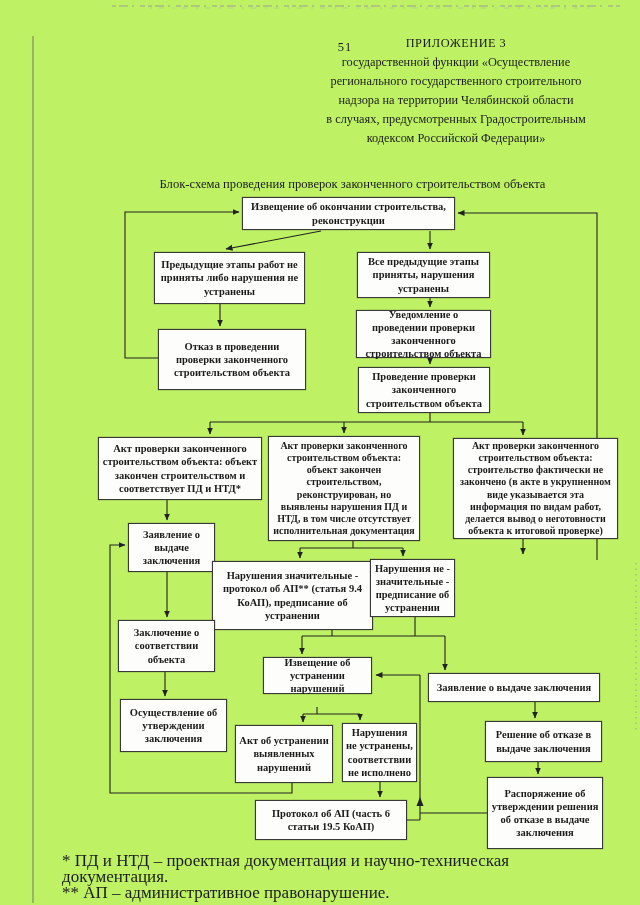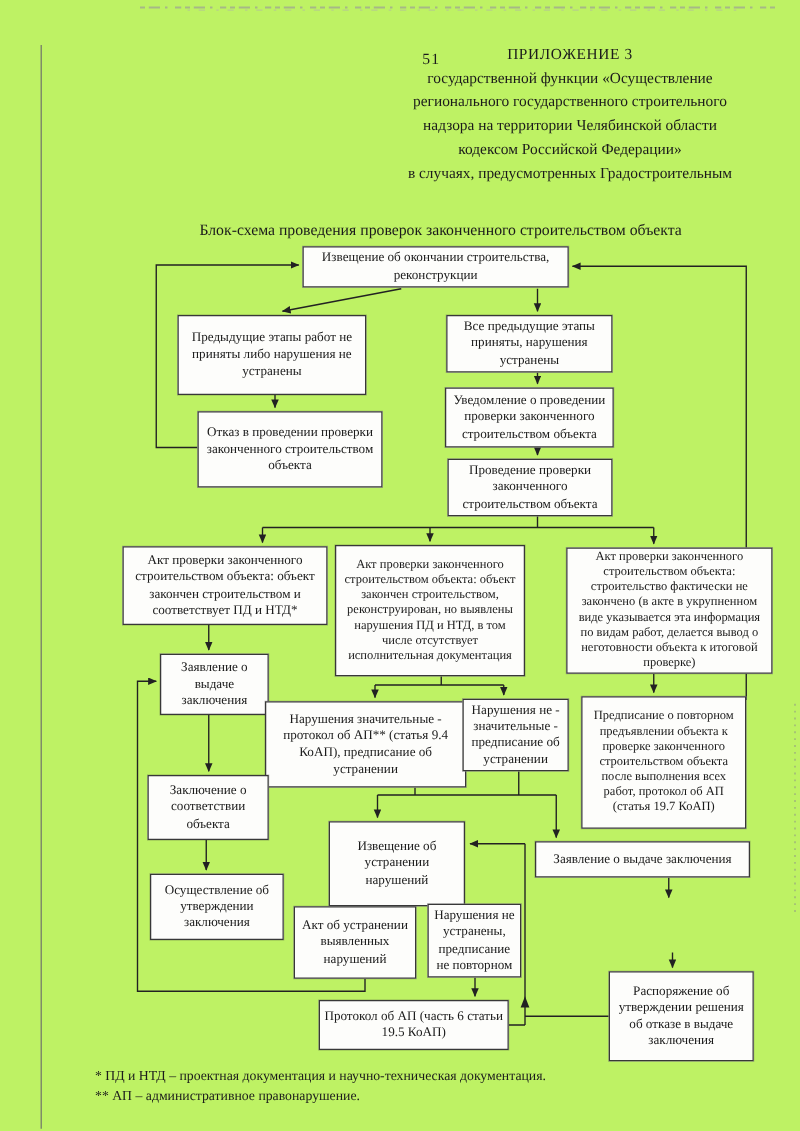--- a/index.html
+++ b/index.html
@@ -11,24 +11,25 @@
   }
   .page-number{position:absolute;top:40px;left:0;width:690px;text-align:center;font-size:12.5px;letter-spacing:1px;}
   .header-block{position:absolute;top:34px;left:287px;width:338px;text-align:center;font-size:12.3px;line-height:19px;}
   .appendix{letter-spacing:.5px;}
   .diagram-title{position:absolute;top:177px;left:60px;width:585px;text-align:center;font-size:12.6px;}
   .node{
     position:absolute;box-sizing:border-box;border:1px solid #383838;background:#fdfdfb;
     display:flex;align-items:center;justify-content:center;text-align:center;
     font-size:10.5px;line-height:1.24;padding:1px 3px;
     box-shadow:0 0 0 .4px rgba(60,60,60,.35);
+    font-weight:bold;
   }
   .node.small{font-size:10px;line-height:1.22;}
   .connectors{position:absolute;left:0;top:0;pointer-events:none;}
-  .footnotes{position:absolute;left:76px;top:853px;width:520px;font-size:11px;line-height:16px;}
+  .footnotes{position:absolute;left:62px;top:853px;width:520px;font-size:17px;line-height:16px;}
   .artifact{position:absolute;}
 </style>
 </head>
 <body>
 
 <div class="page">
 
   <svg class="artifact" width="640" height="905" style="left:0;top:0;">
     <line x1="112" y1="6" x2="622" y2="6" stroke="#9a9a9a" stroke-width="1.5" stroke-dasharray="4,3,9,4,2,6,5,3" opacity="0.65"></line>
     <line x1="150" y1="8" x2="590" y2="8" stroke="#b0b0b0" stroke-width="1" stroke-dasharray="2,7,5,9" opacity="0.5"></line>
@@ -36,22 +37,22 @@
     <line x1="636" y1="563" x2="636" y2="732" stroke="#8a8a8a" stroke-width="1" stroke-dasharray="1.5,4" opacity="0.7"></line>
   </svg>
 
   <div class="page-number">51</div>
 
   <div class="header-block">
     <div class="appendix">ПРИЛОЖЕНИЕ 3</div>
     <div>государственной функции «Осуществление</div>
     <div>регионального государственного строительного</div>
     <div>надзора на территории Челябинской области</div>
+    <div>в случаях, предусмотренных Градостроительным</div>
     <div>кодексом Российской Федерации»</div>
-    <div>в случаях, предусмотренных Градостроительным</div>
   </div>
 
   <div class="diagram-title">Блок-схема проведения проверок законченного строительством объекта</div>
 
   <svg class="connectors" width="640" height="905" viewBox="0 0 640 905">
     <defs>
       <marker id="ah" markerWidth="8" markerHeight="7" refX="6.5" refY="3" orient="auto" markerUnits="userSpaceOnUse">
         <path d="M0,0 L7,3 L0,6 z" fill="#222"></path>
       </marker>
     </defs>
@@ -97,39 +98,39 @@
       <path d="M535,702 L535,718" marker-end="url(#ah)"></path>
       <path d="M538,762 L538,774" marker-end="url(#ah)"></path>
 
       <path d="M487,813 L420,813 M407,820 L420,820 M420,820 L420,675"></path>
       <path d="M420,675 L376,675" marker-end="url(#ah)"></path>
       <polygon points="416.5,806 423.5,806 420,797" fill="#222" stroke="none"></polygon>
     </g>
   </svg>
 
   <div class="node" style="left:242px;top:197px;width:213px;height:33px">Извещение об окончании строительства, реконструкции</div>
-  <div class="node" style="left:142px;top:252px;width:151px;height:64px">Предыдущие этапы работ не приняты либо нарушения не устранены</div>
+  <div class="node" style="left:154px;top:252px;width:151px;height:52px">Предыдущие этапы работ не приняты либо нарушения не устранены</div>
   <div class="node" style="left:357px;top:252px;width:133px;height:46px">Все предыдущие этапы приняты, нарушения устранены</div>
   <div class="node" style="left:158px;top:329px;width:148px;height:61px">Отказ в проведении проверки законченного строительством объекта</div>
   <div class="node" style="left:356px;top:310px;width:135px;height:48px">Уведомление о проведении проверки законченного строительством объекта</div>
   <div class="node" style="left:358px;top:367px;width:132px;height:46px">Проведение проверки законченного строительством объекта</div>
   <div class="node" style="left:98px;top:437px;width:164px;height:63px">Акт проверки законченного строительством объекта: объект закончен строительством и соответствует ПД и НТД*</div>
   <div class="node small" style="left:268px;top:436px;width:152px;height:105px">Акт проверки законченного строительством объекта: объект закончен строительством, реконструирован, но выявлены нарушения ПД и НТД, в том числе отсутствует исполнительная документация</div>
   <div class="node small" style="left:453px;top:438px;width:165px;height:101px">Акт проверки законченного строительством объекта: строительство фактически не закончено (в акте в укрупненном виде указывается эта информация по видам работ, делается вывод о неготовности объекта к итоговой проверке)</div>
   <div class="node" style="left:128px;top:523px;width:87px;height:49px">Заявление о выдаче заключения</div>
   <div class="node" style="left:212px;top:561px;width:161px;height:69px">Нарушения значительные - протокол об АП** (статья 9.4 КоАП), предписание об устранении</div>
   <div class="node" style="left:370px;top:559px;width:85px;height:58px">Нарушения не - значительные - предписание об устранении</div>
-  <div class="node small" style="left:465px;top:557px;width:132px;height:106px">Предписание о повторном предъявлении объекта к проверке законченного строительством объекта после выполнения всех работ, протокол об АП (статья 19.7 КоАП)</div>
   <div class="node" style="left:118px;top:620px;width:97px;height:52px">Заключение о соответствии объекта</div>
   <div class="node" style="left:120px;top:699px;width:107px;height:53px">Осуществление об утверждении заключения</div>
-  <div class="node" style="left:263px;top:657px;width:109px;height:68px">Извещение об устранении нарушений</div>
+  <div class="node" style="left:263px;top:657px;width:109px;height:37px">Извещение об устранении нарушений</div>
   <div class="node" style="left:235px;top:725px;width:98px;height:58px">Акт об устранении выявленных нарушений</div>
-  <div class="node" style="left:342px;top:723px;width:75px;height:59px">Нарушения не устранены, предписание не повторном</div>
+  <div class="node" style="left:342px;top:723px;width:75px;height:59px">Нарушения не устранены, соответствии не исполнено</div>
   <div class="node" style="left:255px;top:800px;width:152px;height:40px">Протокол об АП (часть 6 статьи 19.5 КоАП)</div>
   <div class="node" style="left:428px;top:673px;width:172px;height:29px">Заявление о выдаче заключения</div>
+  <div class="node" style="left:485px;top:721px;width:117px;height:41px">Решение об отказе в выдаче заключения</div>
   <div class="node" style="left:487px;top:777px;width:116px;height:72px">Распоряжение об утверждении решения об отказе в выдаче заключения</div>
 
   <div class="footnotes">
     <div>* ПД и НТД – проектная документация и научно-техническая документация.</div>
     <div>** АП – административное правонарушение.</div>
   </div>
 
 </div>
 
 </body></html>

